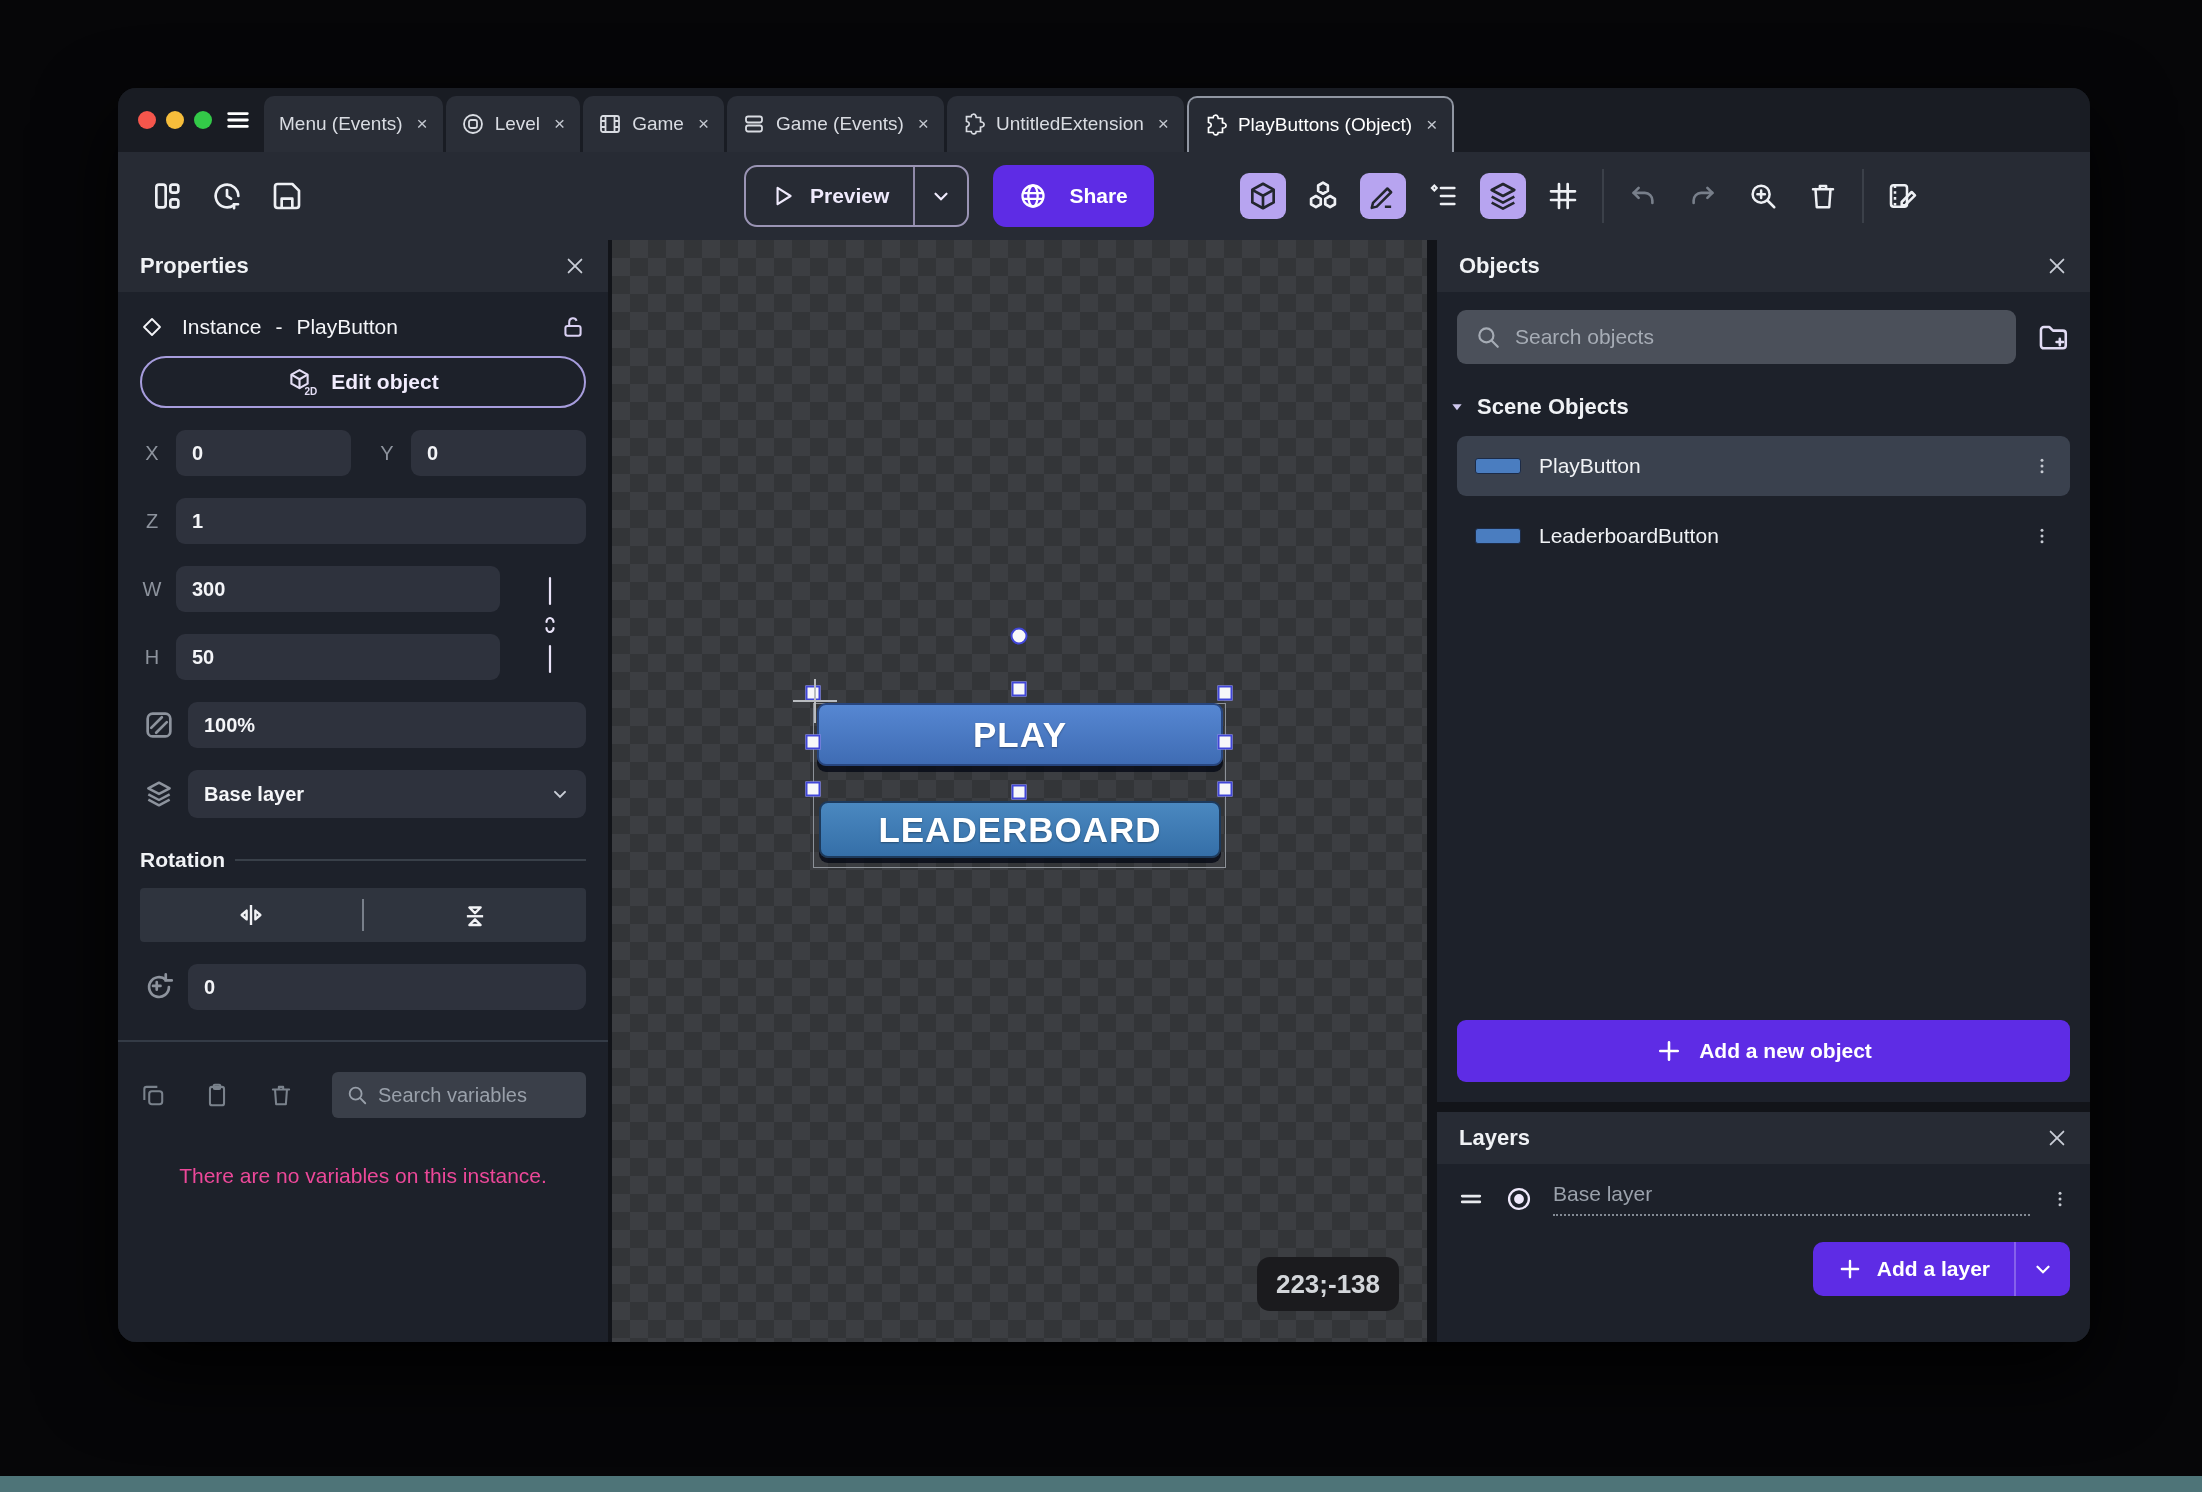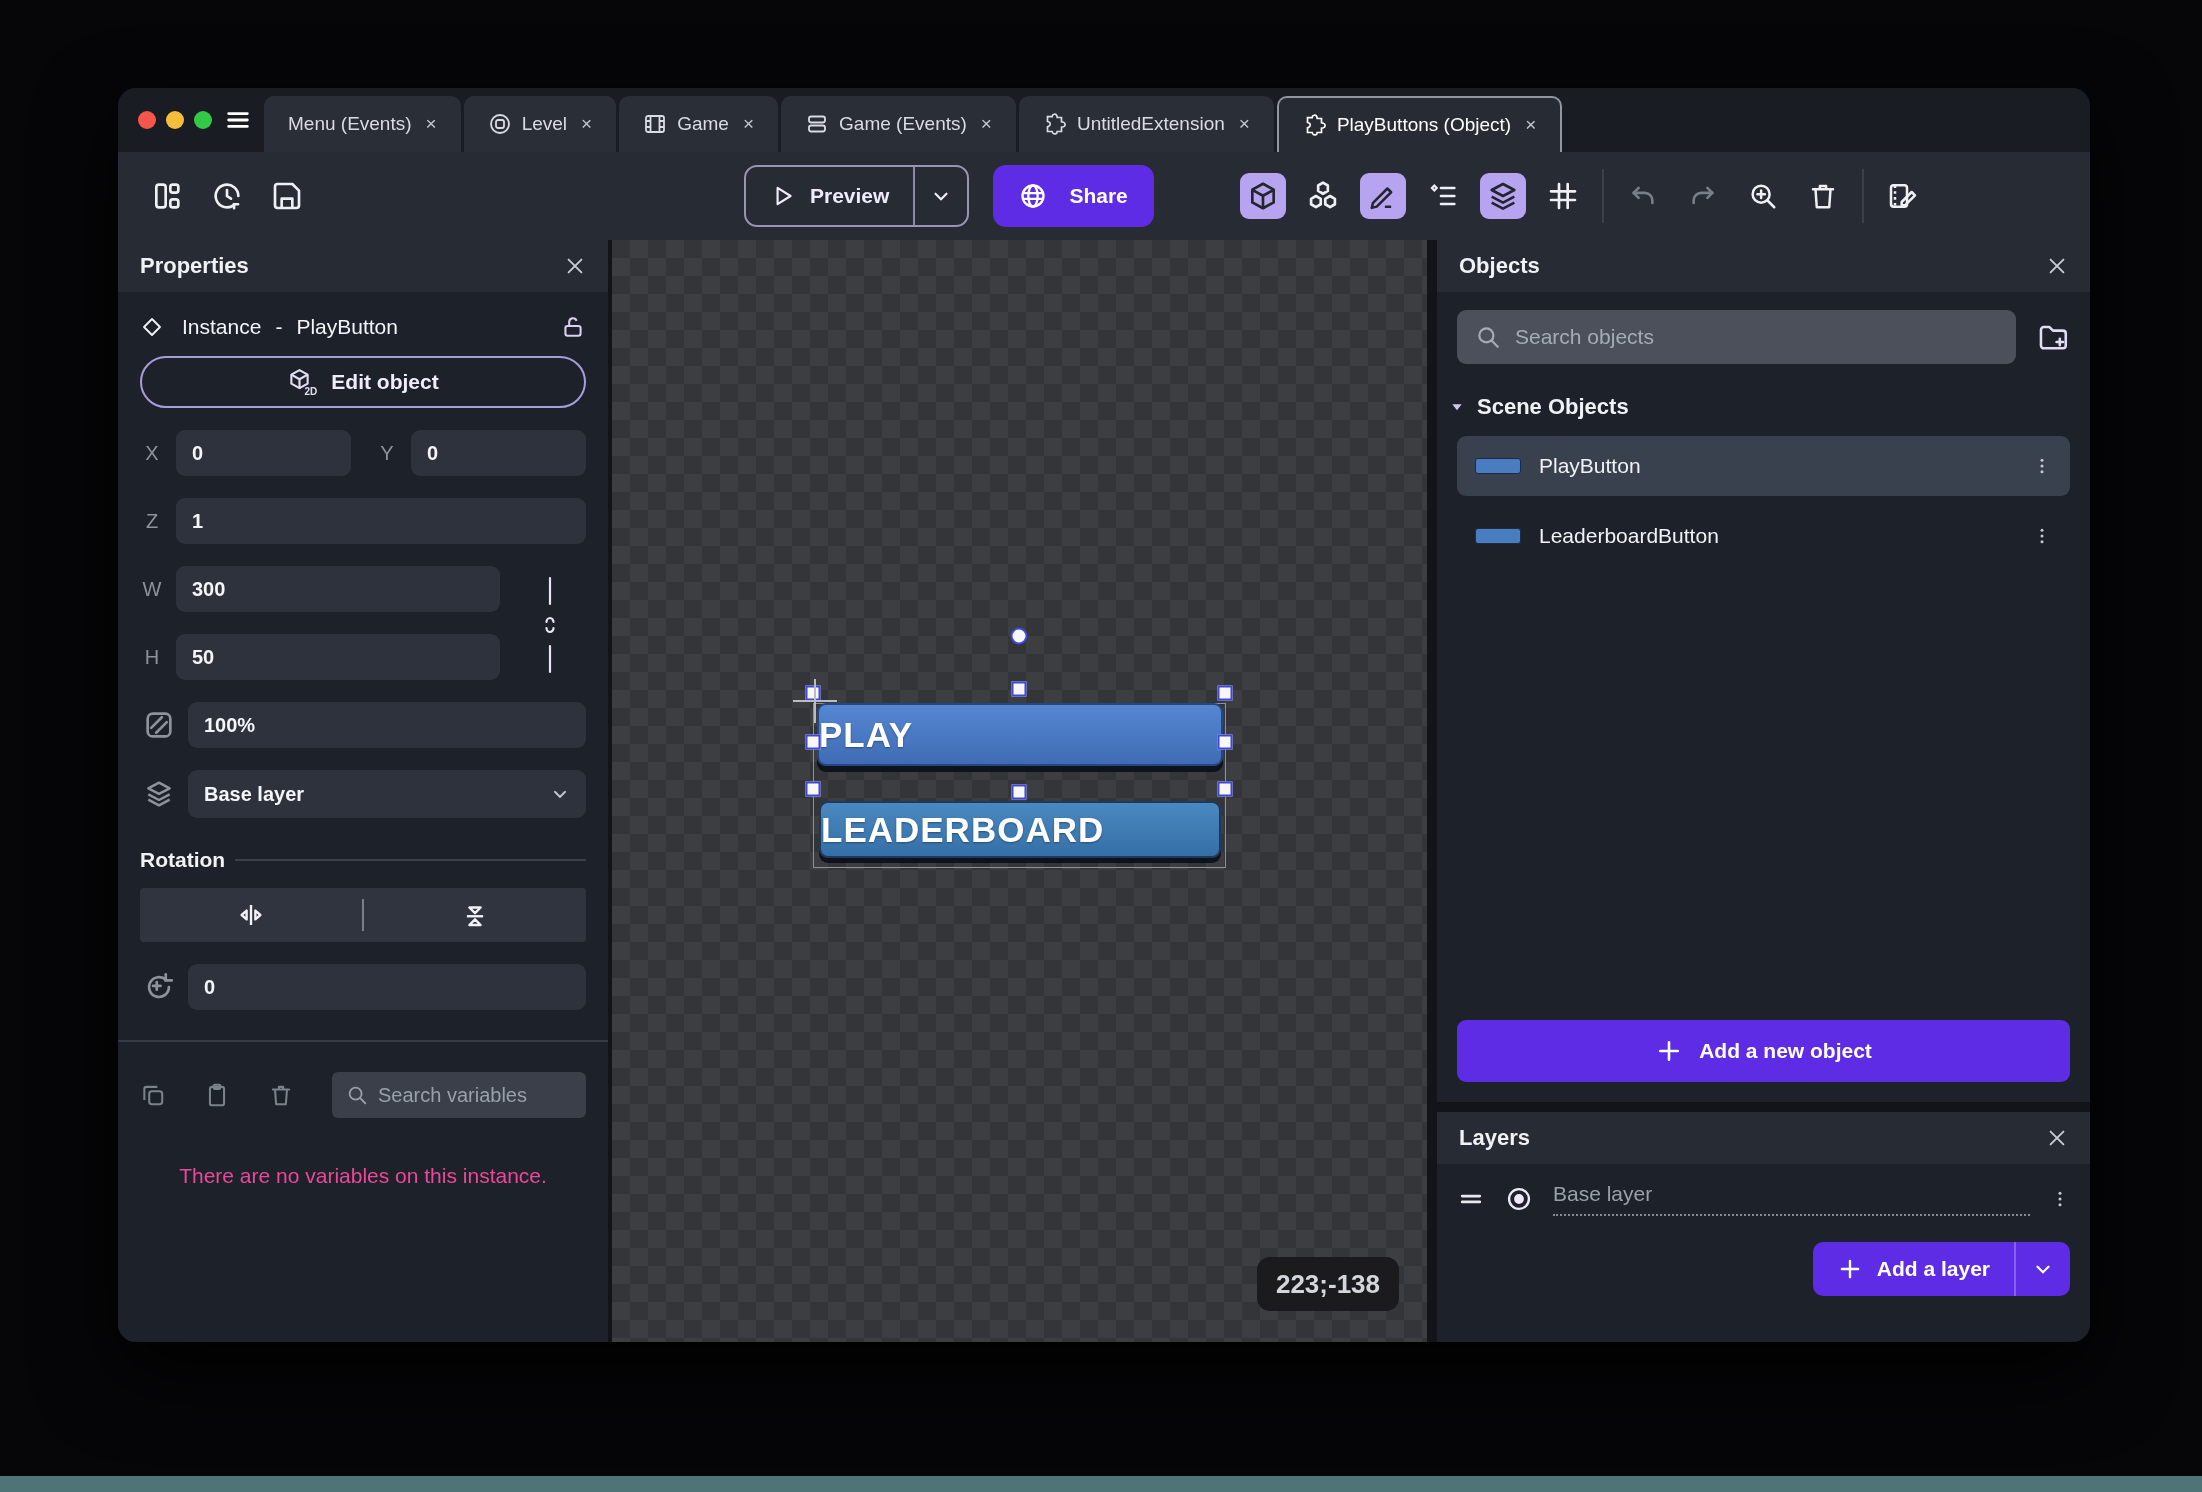--- a/index.html
+++ b/index.html
@@ -13,21 +13,21 @@
 
   svg { display:block; }
 
   
   .tabbar { height:64px; background:#191c23; display:flex; align-items:flex-end; padding-left:12px; flex:none; }
   .traffic { display:flex; gap:10px; align-items:center; height:64px; padding:0 10px 0 8px; }
   .light { width:18px; height:18px; border-radius:50%; }
   .light.red { background:#f5564c; } .light.yellow { background:#f6bd3b; } .light.green { background:#33c948; }
   .hamburger { color:#fff; margin:0 12px 0 2px; align-self:center; }
   .tabs { display:flex; gap:3px; height:56px; align-items:stretch; }
-  .tab { display:flex; align-items:center; gap:10px; padding:0 24px; background:#2a2e37;
+  .tab { display:flex; align-items:center; gap:10px; padding:0 15px; background:#2a2e37;
          border-radius:10px 10px 0 0; color:#d9dce2; font-size:19px; white-space:nowrap; cursor:default; }
   .tab.active { background:#272b34; border:2px solid #9096a2; border-bottom:none; color:#fff; }
   .tab .ticon { color:#d9dce2; }
   .tab.active .ticon { color:#fff; }
   .tab .tclose { color:#c3c7cf; margin-left:4px; }
 
   
   .toolbar { height:88px; background:#272b34; display:flex; align-items:center; padding:0 16px 0 26px; flex:none; }
   .tb-icon { width:46px; height:46px; border-radius:9px; display:flex; align-items:center; justify-content:center; color:#eef0f4; flex:none; }
   .tb-icon.hl { background:#b7a4f0; color:#23262e; }
@@ -85,21 +85,21 @@
   .empty-msg { margin:42px auto 0; text-align:center; color:#ec4899; font-size:21px; line-height:1.55; width:380px; }
 
   
   .canvas { width:815px; flex:none; margin-left:4px; position:relative; overflow:hidden;
             background-color:#333538;
             background-image:
               linear-gradient(45deg,#3c3e42 25%,transparent 25%,transparent 75%,#3c3e42 75%),
               linear-gradient(45deg,#3c3e42 25%,transparent 25%,transparent 75%,#3c3e42 75%);
             background-size:36px 36px; background-position:0 0,18px 18px; }
   .group-box { position:absolute; left:201px; top:463px; width:413px; height:165px; border:1px solid #8d9299; }
-  .game-btn { position:absolute; display:flex; align-items:center; justify-content:flex-start; color:#fff;
+  .game-btn { position:absolute; display:flex; align-items:center; justify-content:center; color:#fff;
               font-weight:bold; font-size:35px; letter-spacing:1px; border-radius:9px;
               text-shadow:0 1px 2px rgba(0,0,0,.35); }
   .play-btn { left:205px; top:463px; width:406px; height:63px;
               background:linear-gradient(180deg,#5687d2,#3f6cb4); border:2px solid #27457e;
               box-shadow:0 6px 0 rgba(8,12,24,.85); }
   .lb-btn { left:207px; top:561px; width:402px; height:57px;
             background:linear-gradient(180deg,#4a88c0,#356fa8); border:2px solid #1d3a5c;
             box-shadow:0 5px 0 rgba(8,12,24,.85); }
   .hd { position:absolute; width:15px; height:15px; background:#f7f7f9; border:2px solid #4046d8;
         transform:translate(-50%,-50%); }

